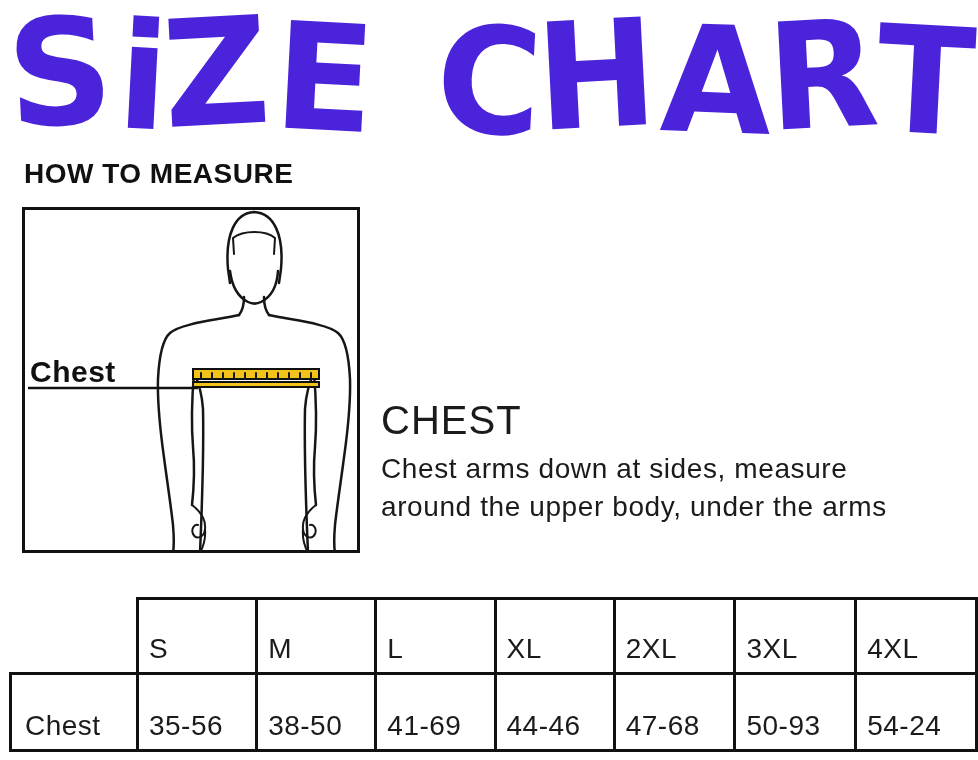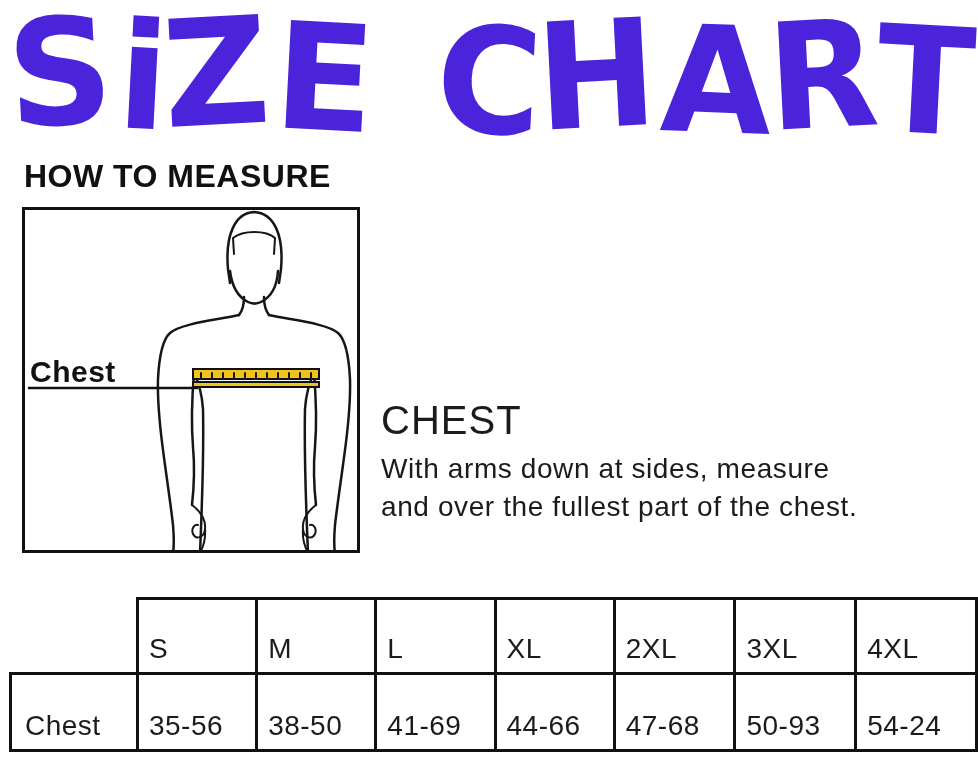--- a/index.html
+++ b/index.html
@@ -8,21 +8,21 @@
     font-family:"Liberation Sans",sans-serif;color:#1b1b1b;
   }
   
   .title-svg{position:absolute;left:0;top:0;overflow:visible;}
   .title-word{
     font-family:"DejaVu Sans",sans-serif;font-weight:bold;font-size:148px;
     stroke-linejoin:round;stroke-linecap:round;
   }
   
   .how-heading{
-    position:absolute;left:24px;top:158px;font-size:32px;font-weight:bold;
+    position:absolute;left:24px;top:158px;font-size:28px;font-weight:bold;
     letter-spacing:0.5px;color:#111;
   }
   
   .figure-svg{position:absolute;left:22px;top:207px;}
   .figure-svg .line{fill:none;stroke:#161616;stroke-width:2.5;stroke-linecap:round;stroke-linejoin:round;}
   .figure-svg .thin{stroke-width:2;}
   .figure-label{
     font-family:"Liberation Sans",sans-serif;font-weight:bold;font-size:30px;fill:#111;
     letter-spacing:0.5px;
   }
@@ -92,42 +92,42 @@
       <rect x="171" y="175" width="126" height="5" stroke="#111" stroke-width="2" fill="#F2C31B"></rect>
       <path class="line thin" d="M179 166 V171 M190 166 V171 M201 166 V171 M212 166 V171 M223 166 V171 M234 166 V171 M245 166 V171 M256 166 V171 M267 166 V171 M278 166 V171 M289 166 V171"></path>
     </g>
 
     <path d="M6 181 H176" stroke="#111" stroke-width="2.5"></path>
     <text class="figure-label" x="8" y="175">Chest</text>
   </svg>
 
   <div class="chest-heading">CHEST</div>
   <div class="chest-desc">
-    <div class="desc-line">With arms down at sides, measure</div>
-    <div class="desc-line">and over the fullest part of the chest.</div>
+    <div class="desc-line">Chest arms down at sides, measure</div>
+    <div class="desc-line">around the upper body, under the arms</div>
   </div>
 
   <table class="size-table">
     <tbody>
         <tr class="hdr">
       <td class="corner"></td>
       <td>S</td>
       <td>M</td>
       <td>L</td>
       <td>XL</td>
       <td>2XL</td>
       <td>3XL</td>
       <td>4XL</td>
     </tr>
     <tr class="vals">
       <td class="rowlabel">Chest</td>
       <td>35-56</td>
       <td>38-50</td>
       <td>41-69</td>
-      <td>44-66</td>
+      <td>44-46</td>
       <td>47-68</td>
       <td>50-93</td>
       <td>54-24</td>
     </tr>
   </tbody>
     </table>
 
 </div>
 
 </body></html>

